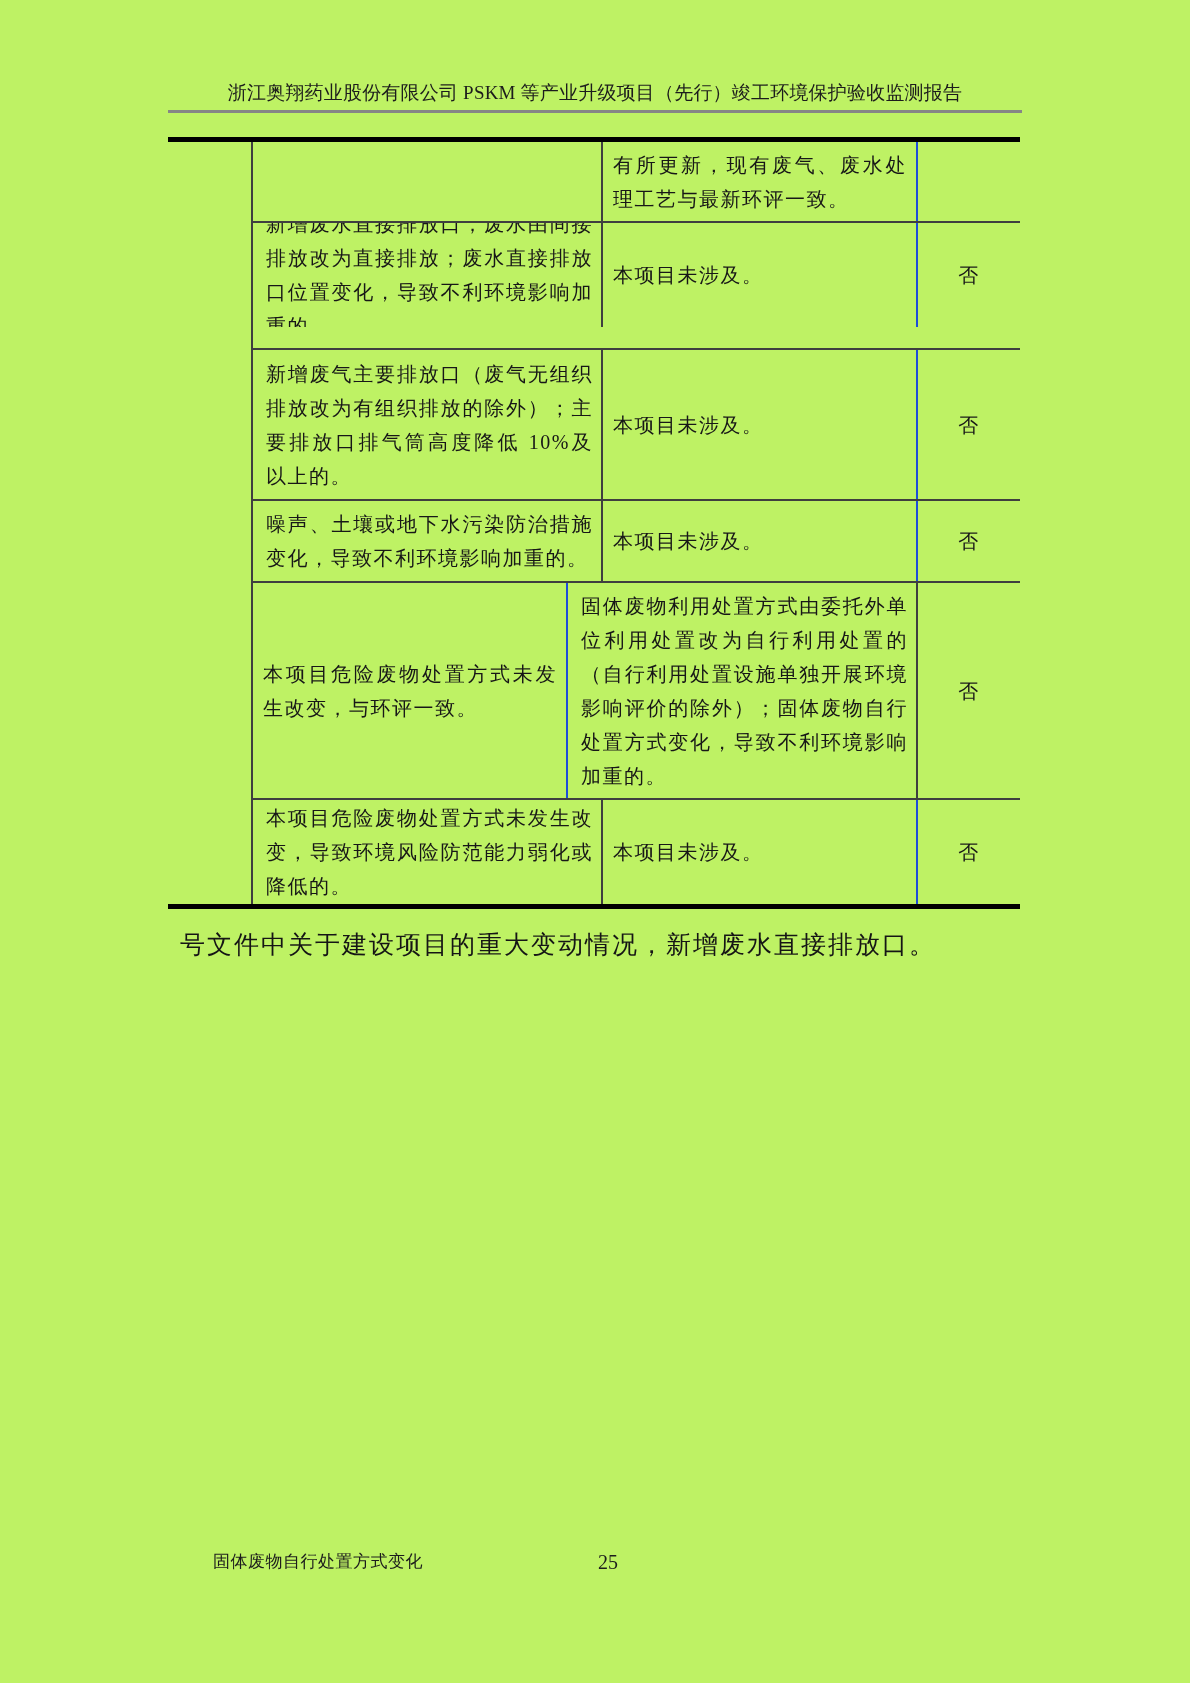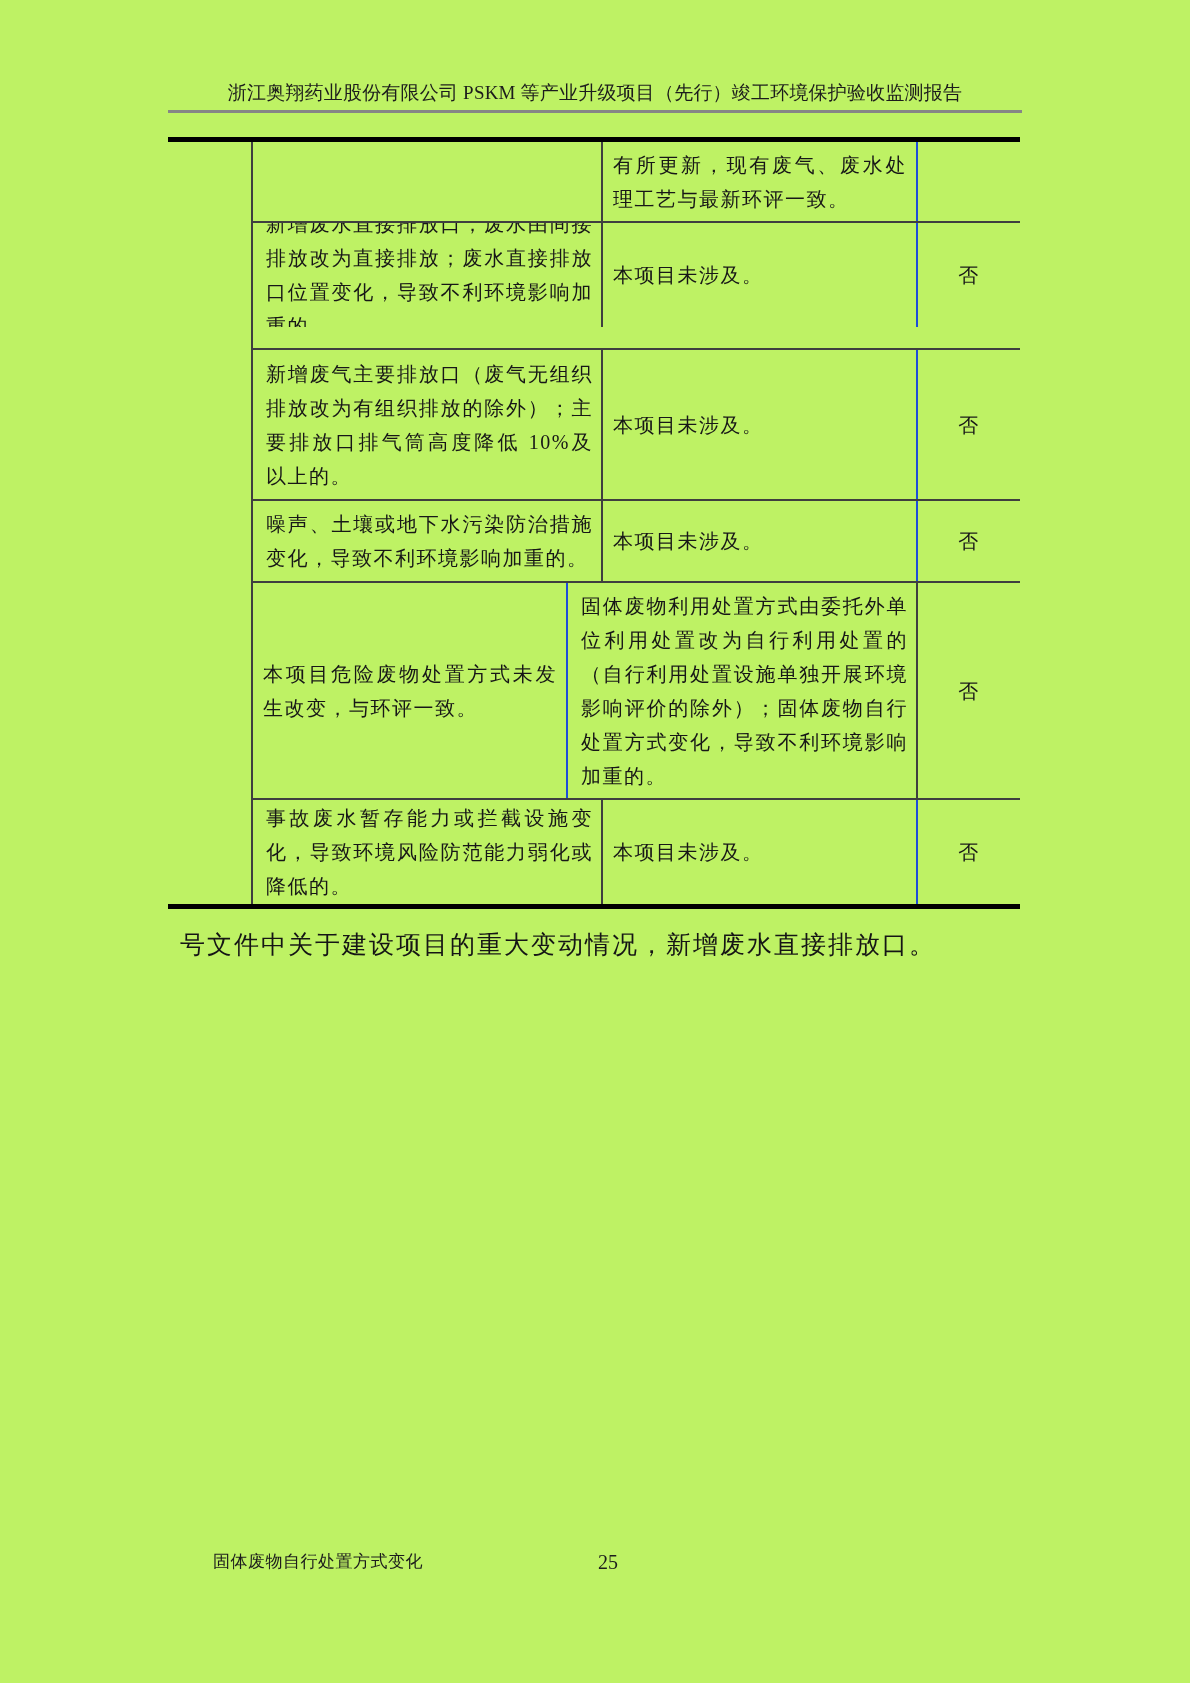--- a/index.html
+++ b/index.html
@@ -159,21 +159,21 @@
           <span>本项目危险废物处置方式未发生改变，与环评一致。</span>
         </div>
         <div class="cell cell-situation">
           <span>固体废物利用处置方式由委托外单位利用处置改为自行利用处置的（自行利用处置设施单独开展环境影响评价的除外）；固体废物自行处置方式变化，导致不利环境影响加重的。</span>
         </div>
         <div class="cell cell-flag">否</div>
       </div>
 
       <div class="t-row r5">
         <div class="cell cell-situation">
-          <span>事故废水暂存能力或拦截设施变化，导致环境风险防范能力弱化或降低的。</span>
+          <span>本项目危险废物处置方式未发生改变，导致环境风险防范能力弱化或降低的。</span>
         </div>
         <div class="cell cell-actual">
           <span>本项目未涉及。</span>
         </div>
         <div class="cell cell-flag">否</div>
       </div>
 
     </div>
   </div>
 

